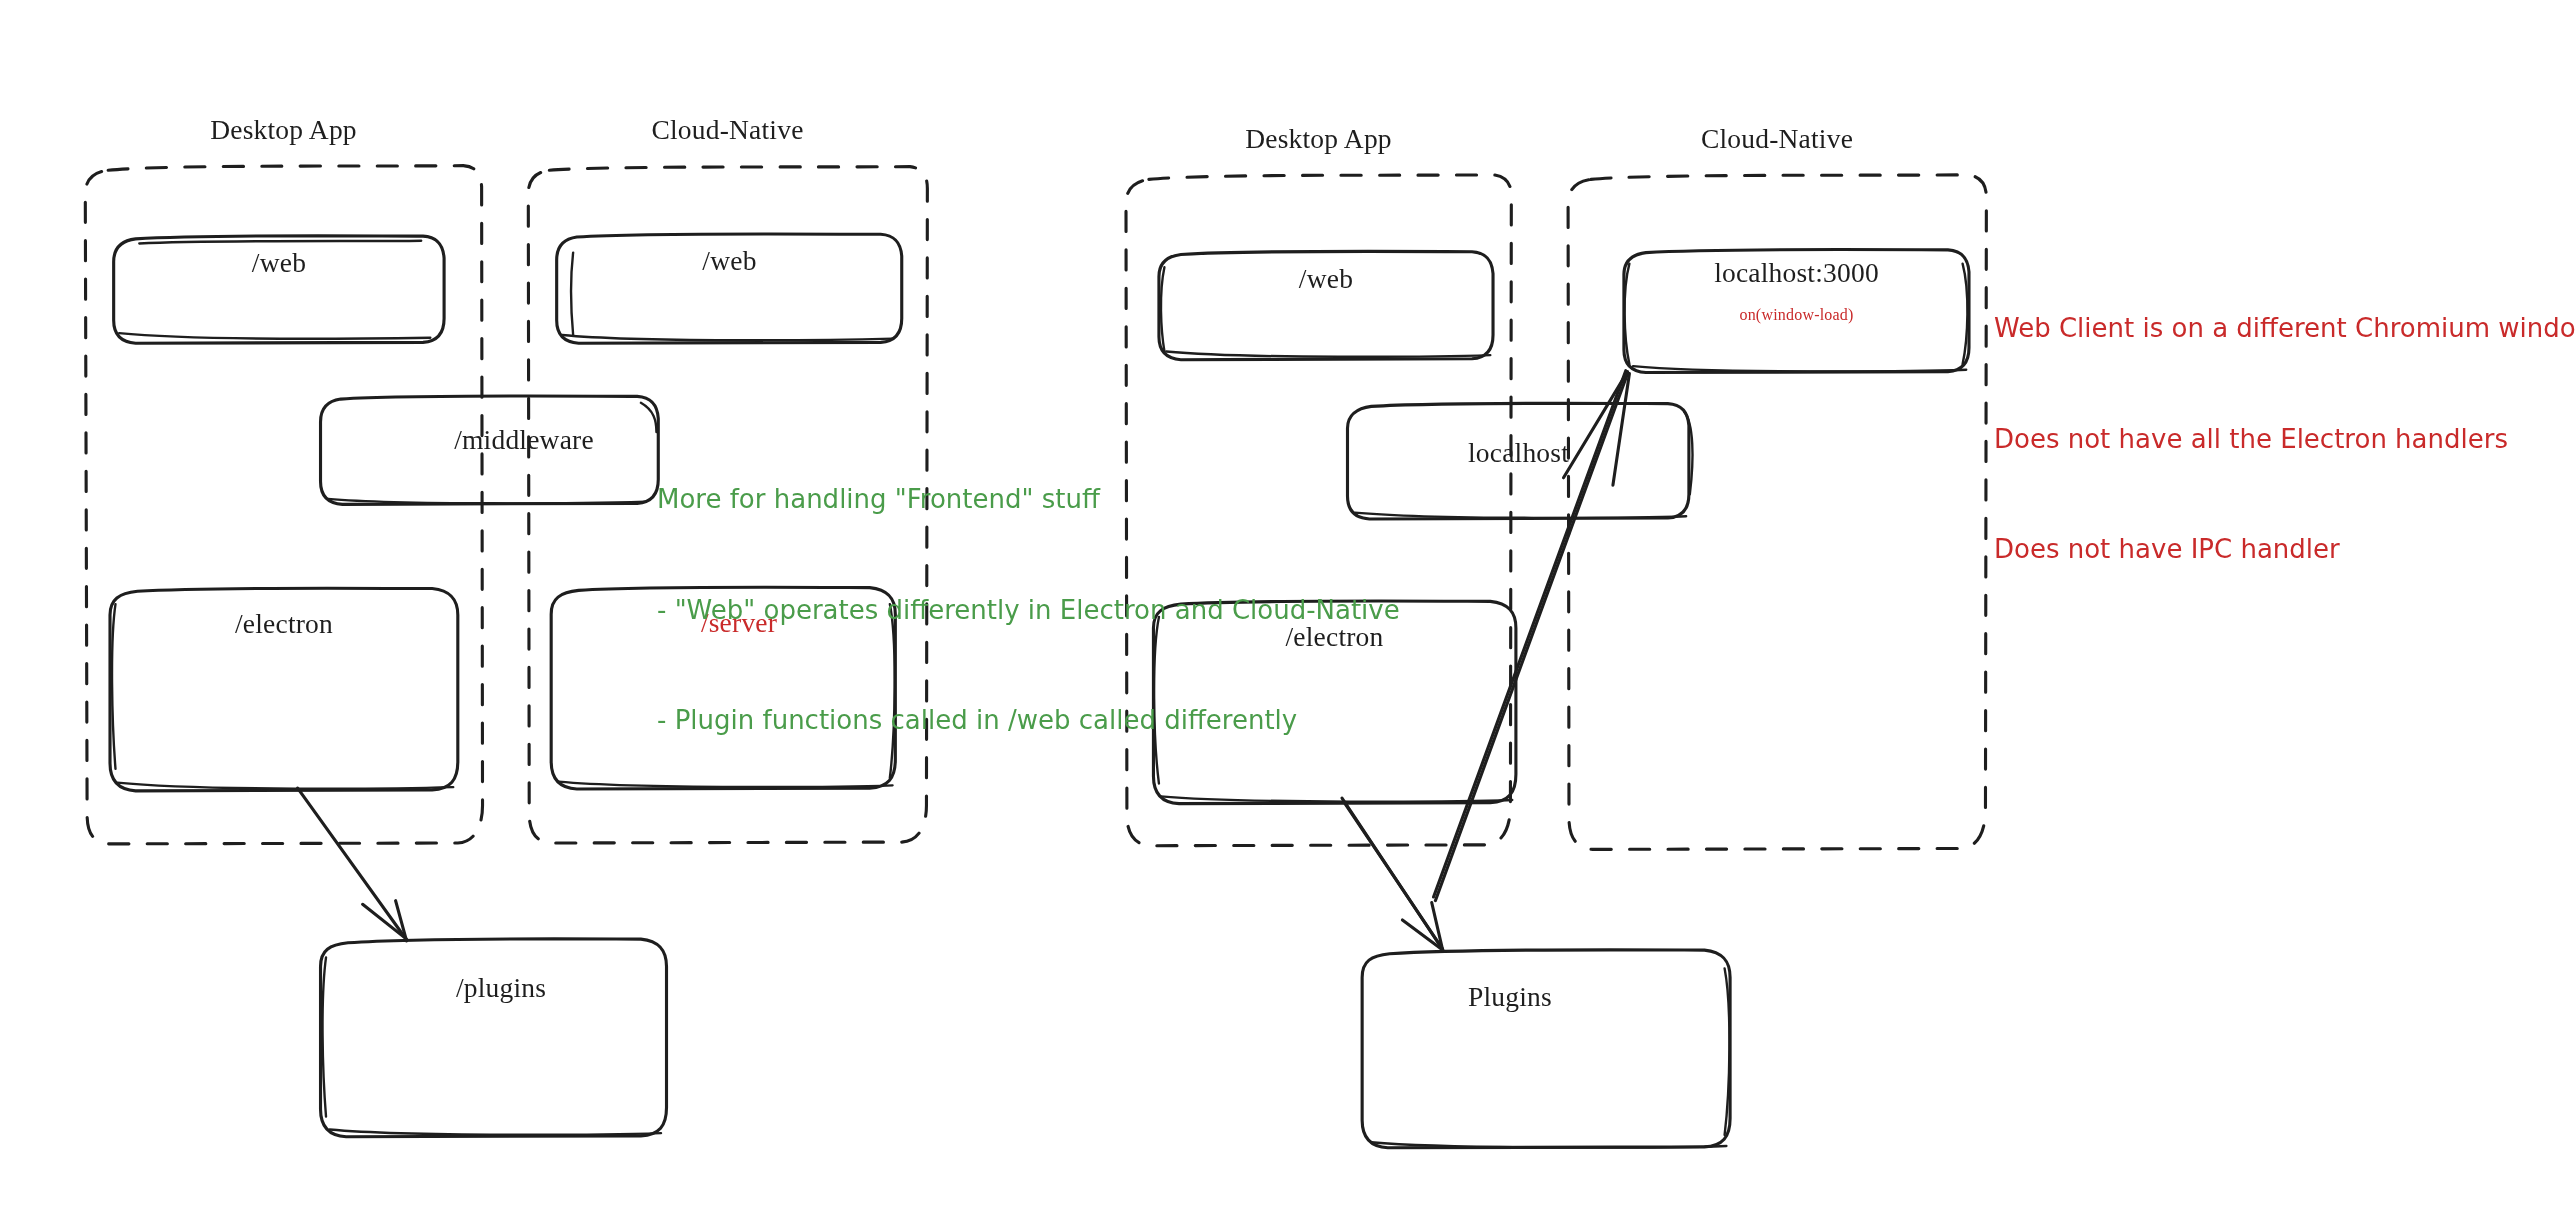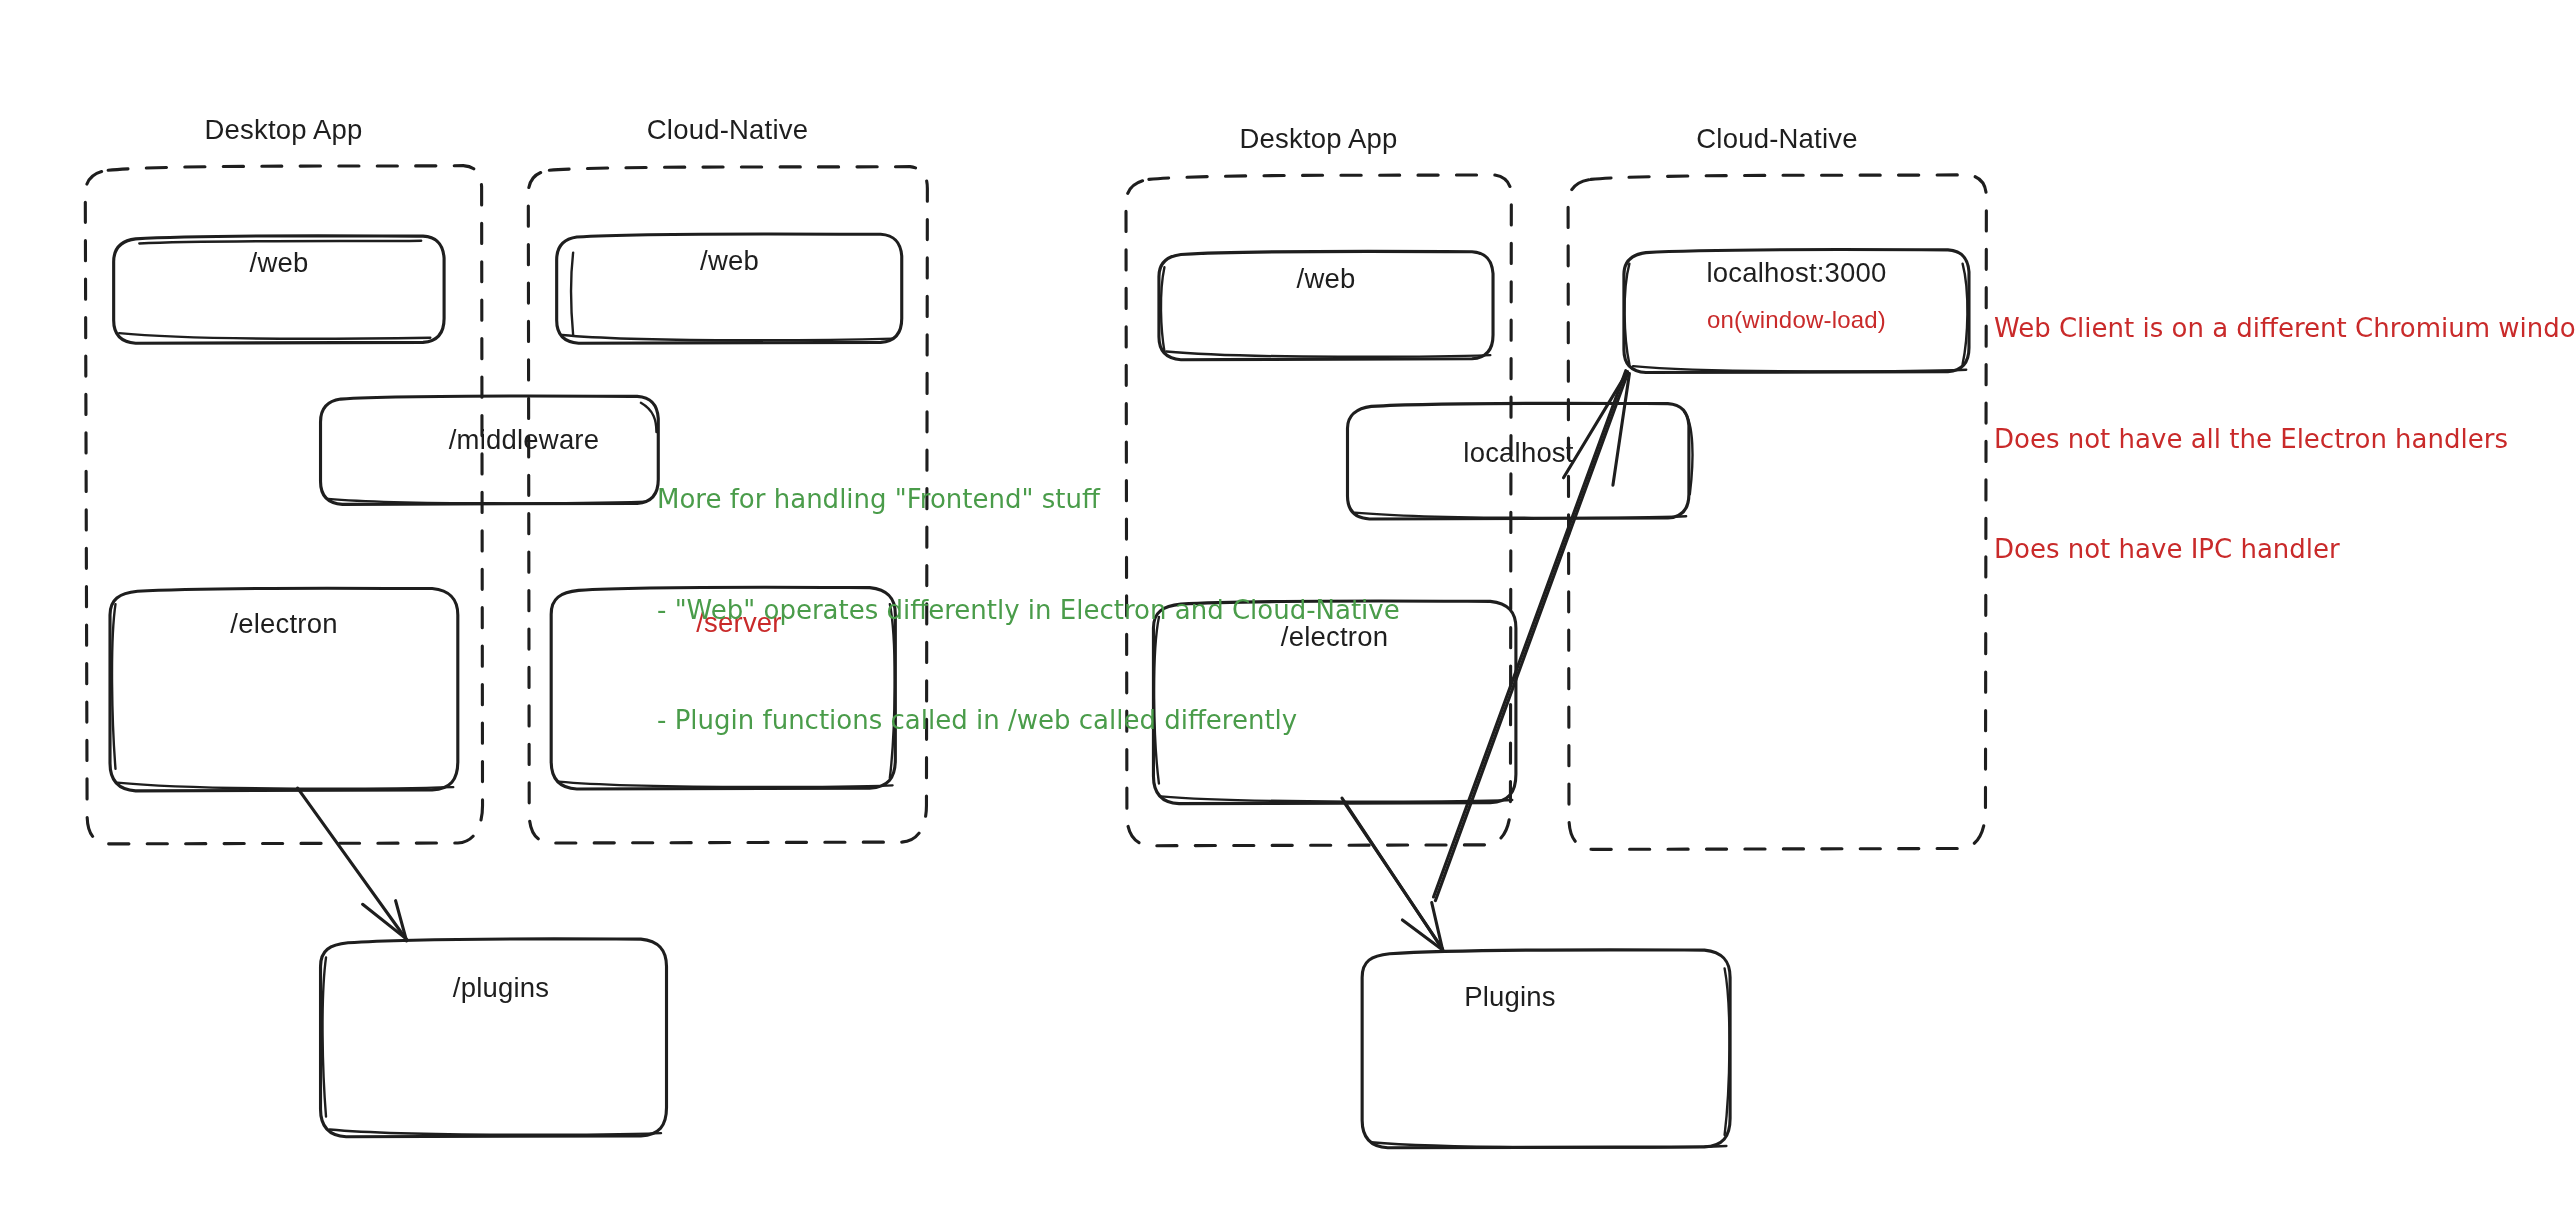--- a/index.html
+++ b/index.html
@@ -2,24 +2,24 @@
 <html style="font-size:14.6px"><head>
 <meta charset="utf-8">
 <style>
   html,body{margin:0;padding:0;background:#ffffff;}
   body{width:2576px;height:1232px;position:relative;overflow:hidden;
        font-family:"DejaVu Sans",sans-serif;}
   #canvas{position:absolute;inset:0;width:2576px;height:2576px;}
   svg#sketch{position:absolute;left:0;top:0;width:2576px;height:1232px;}
 
   .lbl{position:absolute;white-space:pre;color:#1e1e1e;
-       font-family:Liberation Sans, sans-serif;letter-spacing:0.2px;}
+       font-family:Liberation Serif, serif;letter-spacing:0.2px;}
   .group-title{font-size:27.5px;}
   .node-title{font-size:27.5px;}
-  .node-sub{font-size:24px;}
+  .node-sub{font-size:16px;}
   .red{color:#c92a2a;}
   .green{color:#4a9c4a;}
   .note{position:absolute;white-space:pre;line-height:1.42;font-size:26px;
         font-family:"DejaVu Sans",sans-serif;}
   .note.green{color:#4a9c4a;}
   .note.red{color:#c92a2a;}
 </style>
 </head>
 <body>
 

